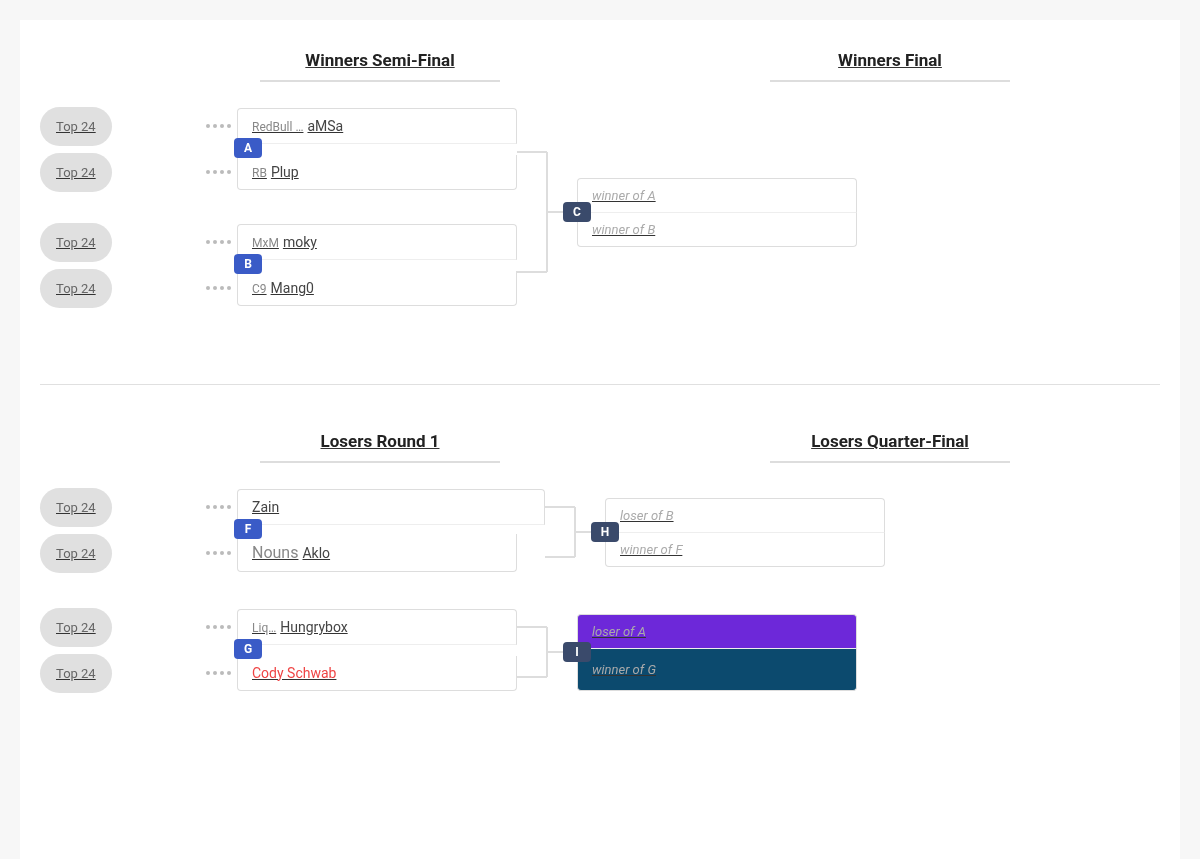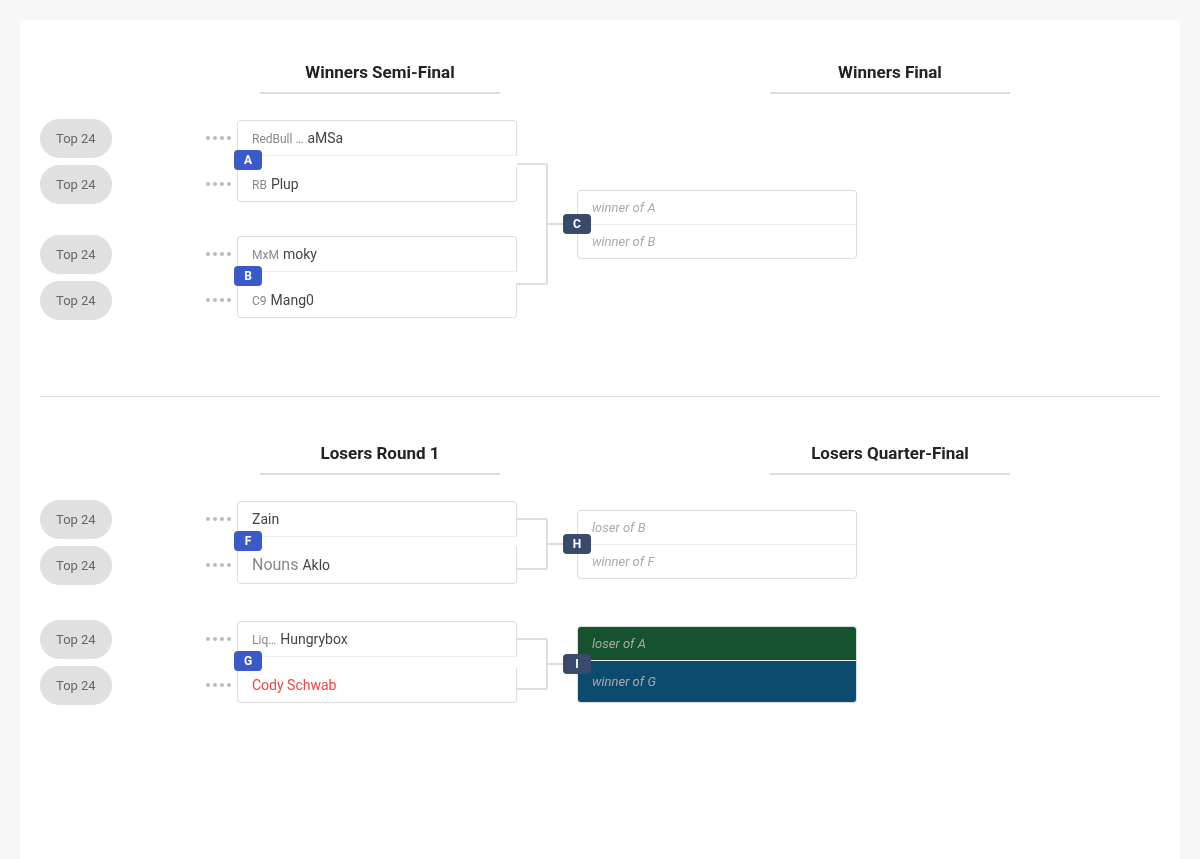--- a/index.html
+++ b/index.html
@@ -9,21 +9,22 @@
       font-size: 14px;
       color: #333;
       padding: 20px;
     }
 
     .bracket-container {
       display: flex;
       flex-direction: column;
       gap: 16px;
       max-width: 1160px;
-      margin: 12px auto;
+      margin: 0 auto;
+      text-decoration: underline;
     }
 
     
     .seed-pill {
       display: inline-flex;
       align-items: center;
       background: #e0e0e0;
       border-radius: 20px;
       padding: 12px 16px;
       font-size: 13px;
@@ -257,21 +258,21 @@
             <div style="display:flex;align-items:center;height:40px;">
               <div style="width:160px;display:flex;align-items:center;">
                 <div class="seed-pill">Top 24</div>
               </div>
               <div class="h-dashes">
                 <div class="dot"></div>
                 <div class="dot"></div>
                 <div class="dot"></div>
                 <div class="dot"></div>
               </div>
-              <div style="width:280px;background:white;border:1px solid #ddd;border-radius:4px 4px 0 0;padding:9px 14px;font-size:14px;color:#444;border-bottom:1px solid #eee;">
+              <div style="width:308px;background:white;border:1px solid #ddd;border-radius:4px 4px 0 0;padding:9px 14px;font-size:14px;color:#444;border-bottom:1px solid #eee;">
                 <span>Zain</span>
               </div>
             </div>
 
             <div style="display:flex;align-items:center;height:6px;margin-left:160px;">
               <div style="width:48px;"></div>
               <div style="position:relative;">
                 <div style="position:absolute;left:-14px;top:-11px;z-index:10;">
                   <div class="match-badge">F</div>
                 </div>
@@ -363,21 +364,21 @@
               <line x1="30" y1="20" x2="30" y2="70" stroke="#ddd" stroke-width="2"></line>
               <line x1="0" y1="70" x2="30" y2="70" stroke="#ddd" stroke-width="2"></line>
               <line x1="30" y1="45" x2="60" y2="45" stroke="#ddd" stroke-width="2"></line>
             </svg>
 
             <div style="position:relative;display:flex;flex-direction:column;">
               <div style="position:absolute;left:-14px;top:50%;transform:translateY(-50%);z-index:10;">
                 <div class="match-badge dark">I</div>
               </div>
               <div style="width:280px;">
-                <div style="background:#14532d;border:1px solid #ddd;border-radius:4px 4px 0 0;padding:9px 14px;font-size:13px;color:#aaa;font-style:italic;border-bottom:1px solid #eee;">loser of A</div>
+                <div style="background:#6d28d9;border:1px solid #ddd;border-radius:4px 4px 0 0;padding:9px 14px;font-size:13px;color:#aaa;font-style:italic;border-bottom:1px solid #eee;">loser of A</div>
                 <div style="background:#0c4a6e;border:1px solid #ddd;border-radius:0 0 4px 4px;padding:13px 14px;font-size:13px;color:#aaa;font-style:italic;border-top:none;">winner of G</div>
               </div>
             </div>
           </div>
         </div>
 
       </div>
     </div>
 
   </div>

